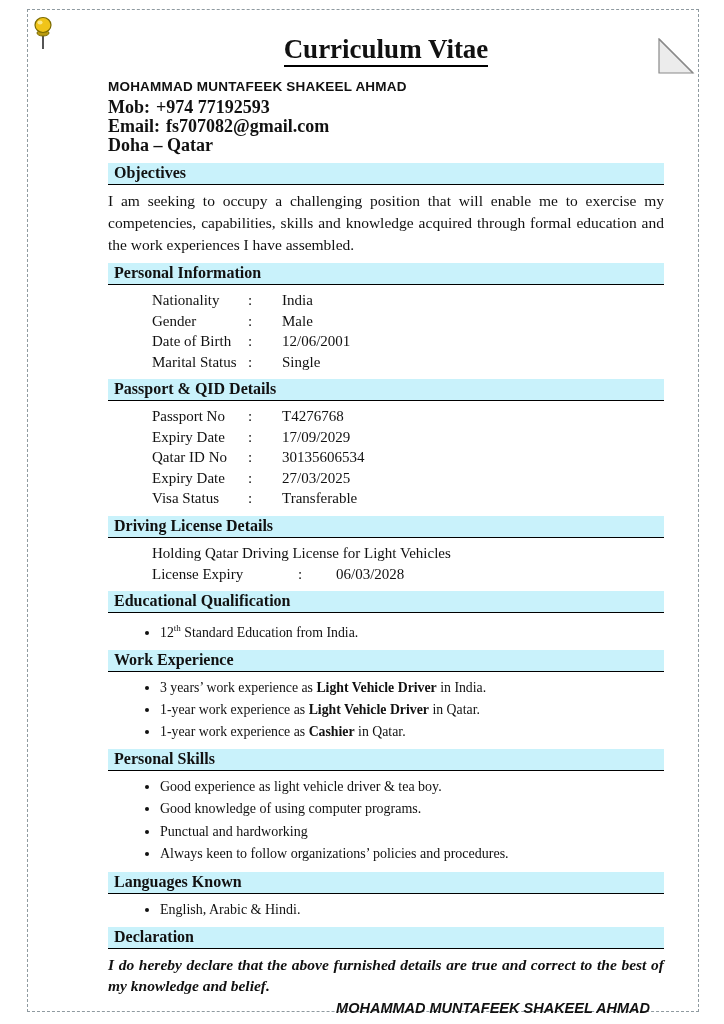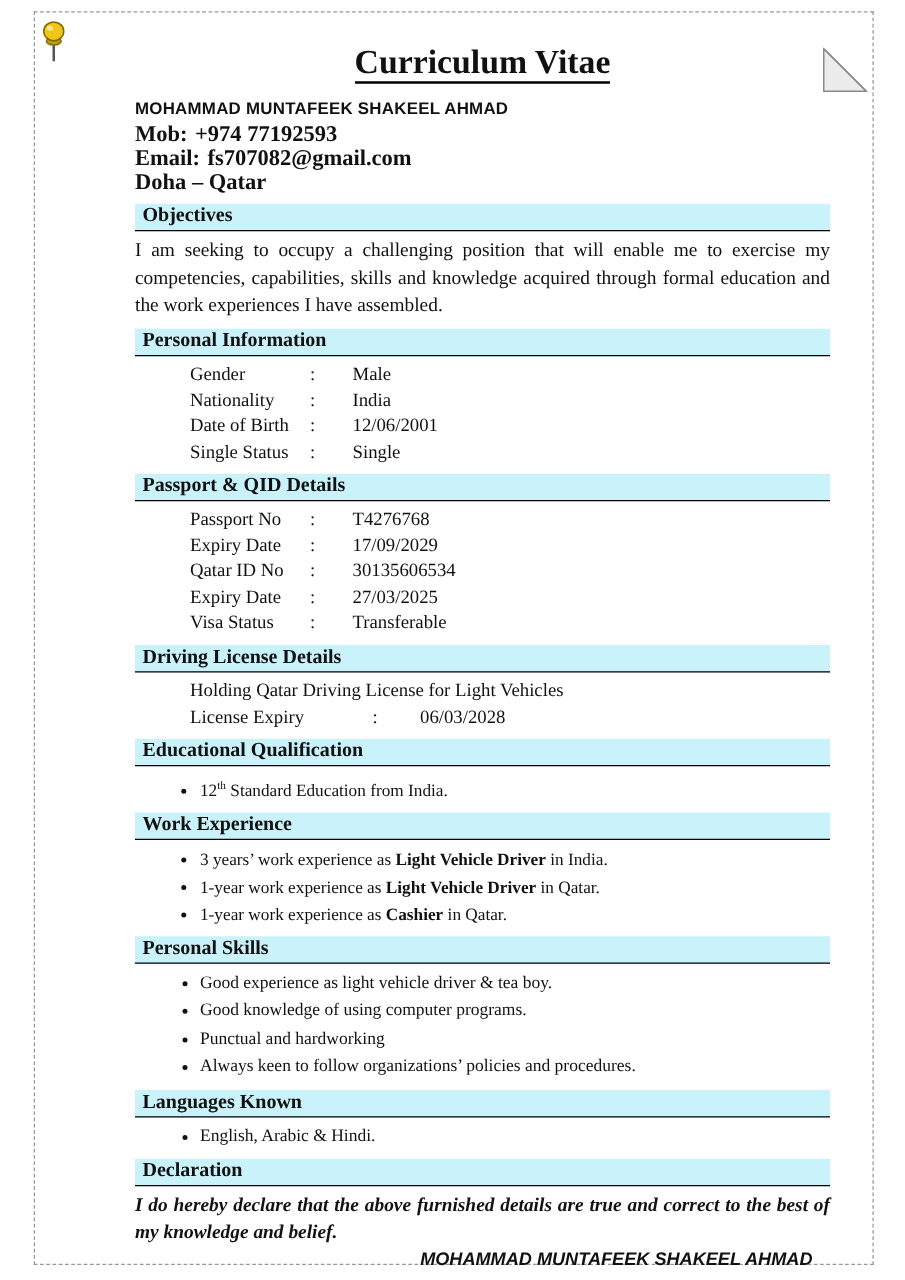--- a/index.html
+++ b/index.html
@@ -120,30 +120,30 @@
       </div>
       <div class="contact-line">Doha – Qatar</div>
     </div>
 
     <div class="section-bar">Objectives</div>
     <div class="body-text">I am seeking to occupy a challenging position that will enable me to exercise my competencies, capabilities, skills and knowledge acquired through formal education and the work experiences I have assembled.</div>
 
     <div class="section-bar">Personal Information</div>
     <div class="kv-block">
       <div class="kv-row">
+        <span class="kv-label">Nationality</span><span class="kv-colon">:</span><span class="kv-value">India</span>
+      </div>
+      <div class="kv-row">
         <span class="kv-label">Gender</span><span class="kv-colon">:</span><span class="kv-value">Male</span>
       </div>
       <div class="kv-row">
-        <span class="kv-label">Nationality</span><span class="kv-colon">:</span><span class="kv-value">India</span>
-      </div>
-      <div class="kv-row">
         <span class="kv-label">Date of Birth</span><span class="kv-colon">:</span><span class="kv-value">12/06/2001</span>
       </div>
       <div class="kv-row">
-        <span class="kv-label">Single Status</span><span class="kv-colon">:</span><span class="kv-value">Single</span>
+        <span class="kv-label">Marital Status</span><span class="kv-colon">:</span><span class="kv-value">Single</span>
       </div>
     </div>
 
     <div class="section-bar">Passport &amp; QID Details</div>
     <div class="kv-block">
       <div class="kv-row">
         <span class="kv-label">Passport No</span><span class="kv-colon">:</span><span class="kv-value">T4276768</span>
       </div>
       <div class="kv-row">
         <span class="kv-label">Expiry Date</span><span class="kv-colon">:</span><span class="kv-value">17/09/2029</span>

